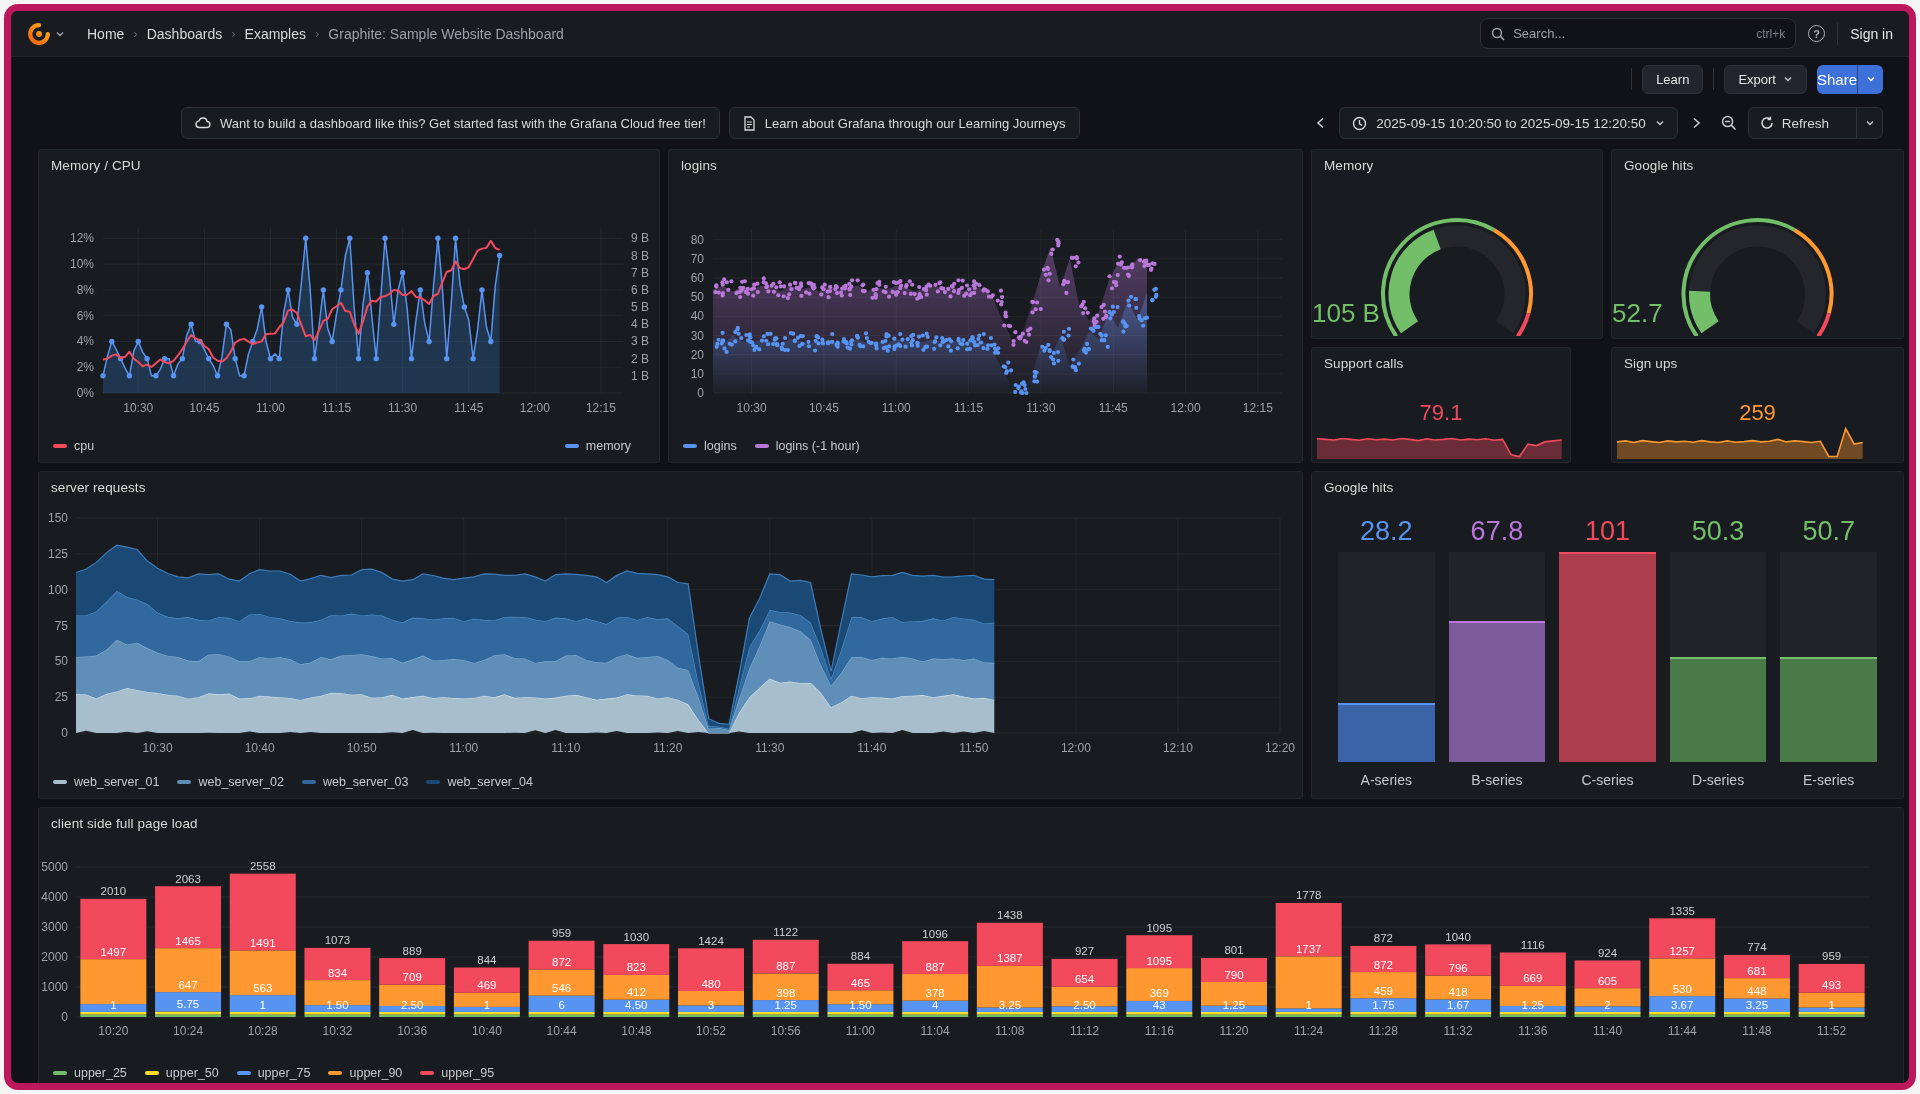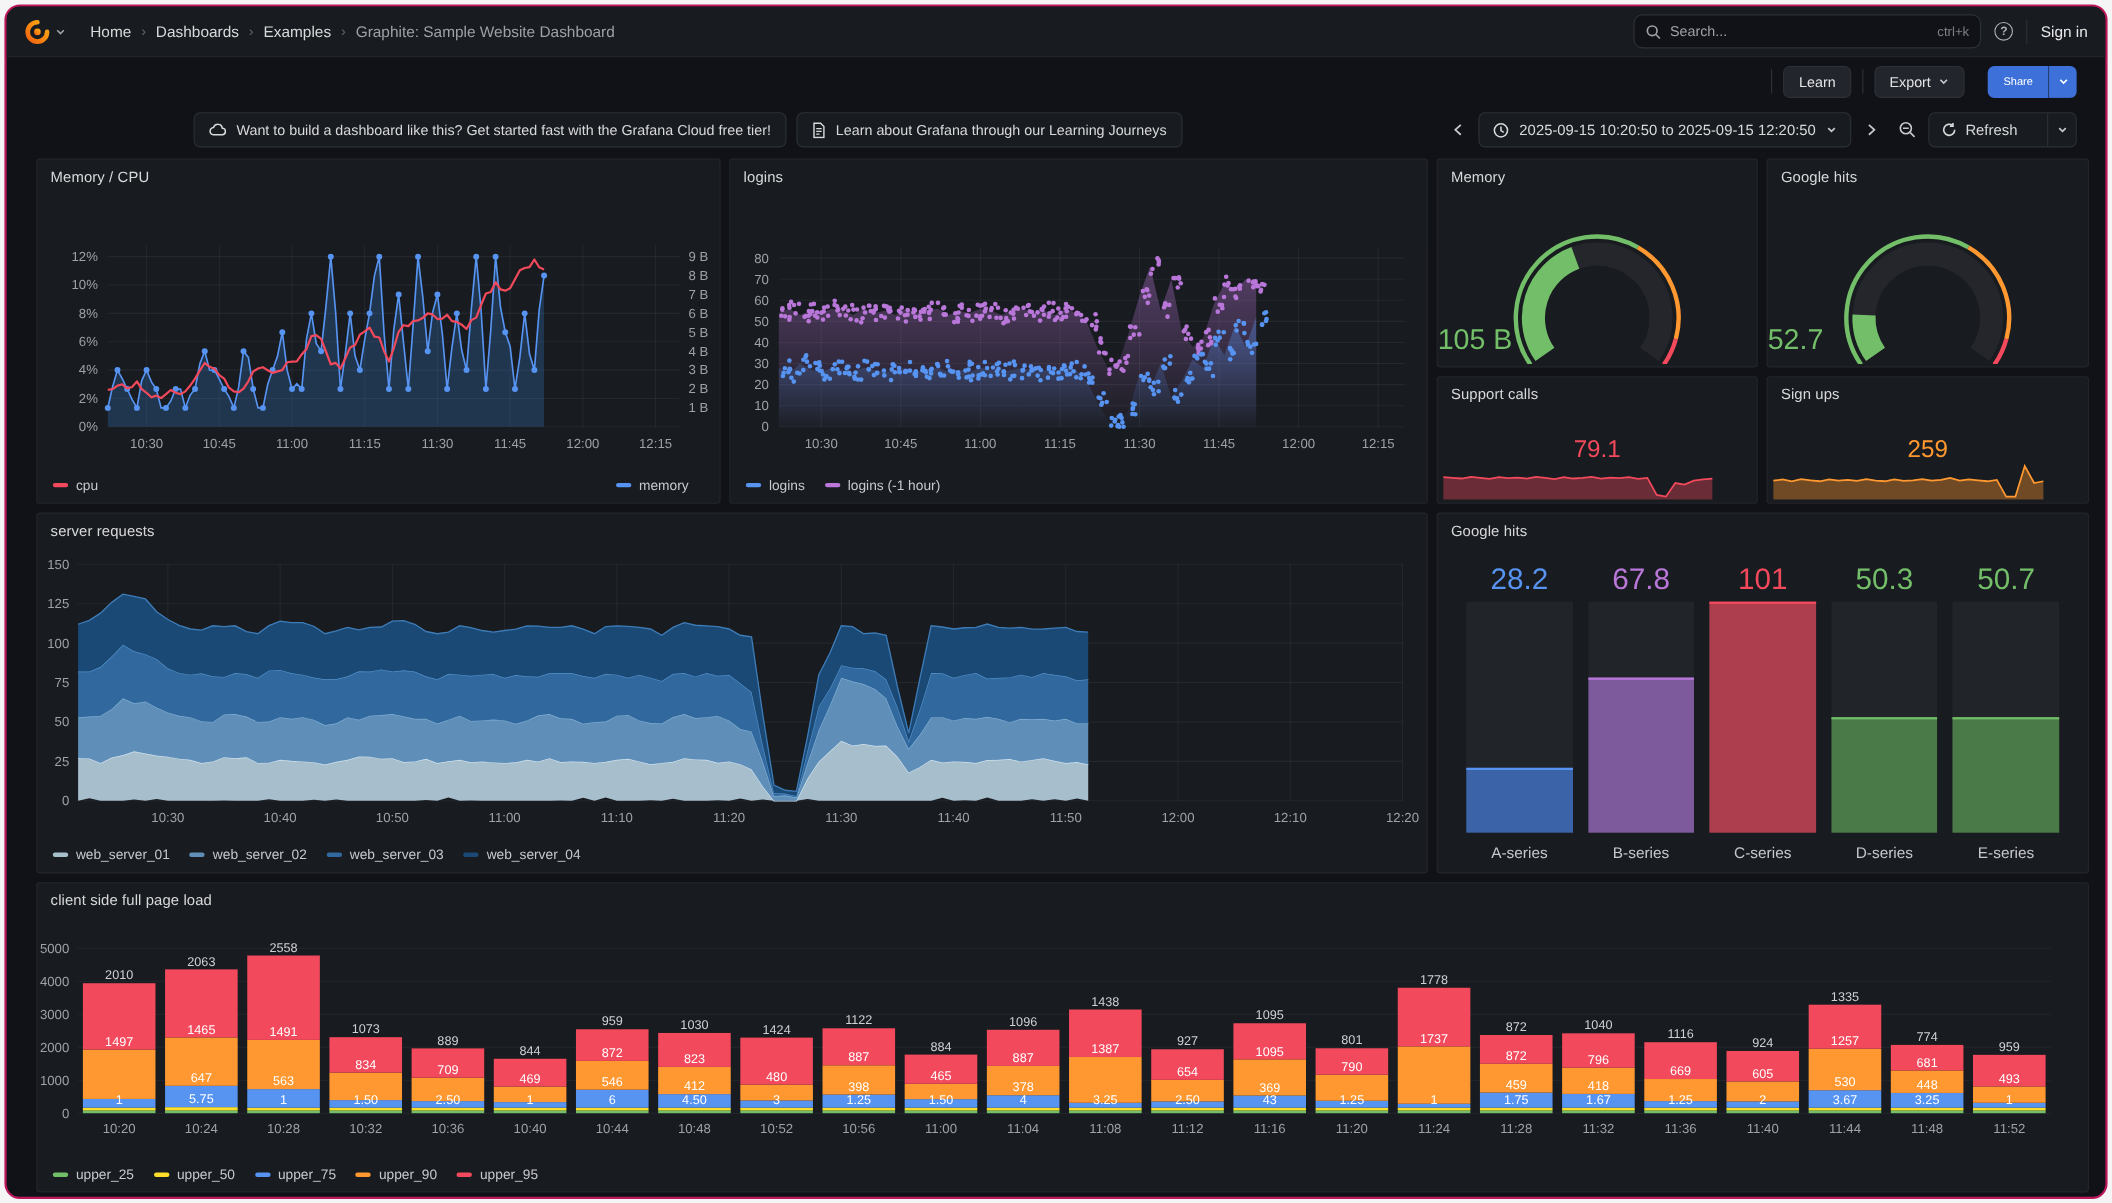--- a/index.html
+++ b/index.html
@@ -1,33 +1,33 @@
 <!DOCTYPE html>
 <html><head>
 <meta charset="utf-8">
 <style>
   * { margin:0; padding:0; box-sizing:border-box; }
   html,body { width:1920px; height:1094px; background:#f5f5f5; font-family:"Liberation Sans","DejaVu Sans",sans-serif; }
-  #window { position:absolute; inset:4px; background:#111217; border:2px solid #be185d; border-radius:14px; overflow:hidden; }
+  #window { position:absolute; inset:4px; background:#111217; border:7px solid #be185d; border-radius:14px; overflow:hidden; }
   
   #navbar { position:absolute; top:0; left:0; right:0; height:46px; background:#181b1f; border-bottom:1px solid #232529; display:flex; align-items:center; padding:0 16px; }
   .crumb { color:#d8d9da; font-size:14px; margin:0 4px; cursor:pointer; }
   .crumb.current { color:#9da1a8; }
   .crumb-sep { color:#62656c; font-size:13px; margin:0 5px; }
   #nav-right { margin-left:auto; display:flex; align-items:center; gap:12px; }
   #searchbox { width:316px; height:31px; background:#111217; border:1px solid #2c3235; border-radius:8px; display:flex; align-items:center; padding:0 10px; gap:8px; color:#9da1a8; font-size:13px; }
   #searchbox .shortcut { margin-left:auto; color:#7b7f87; font-size:12px; }
   .vdiv { width:1px; height:22px; background:#2c3235; }
   #help-icon { width:17px; height:17px; border:1.6px solid #aeb1b7; border-radius:50%; color:#aeb1b7; font-size:11px; font-weight:700; display:flex; align-items:center; justify-content:center; cursor:pointer; }
   #signin { color:#e8e8ea; font-size:14px; font-weight:500; cursor:pointer; }
   
   #toolbar { position:absolute; top:47px; left:0; right:0; height:42px; display:flex; align-items:center; justify-content:flex-end; padding:0 26px; gap:10px; }
   .tbtn { height:29px; background:#22252b; border:1px solid #2e3137; border-radius:6px; color:#e3e4e6; font-size:13px; font-weight:500; display:flex; align-items:center; padding:0 13px; gap:7px; cursor:pointer; }
   .share-group { display:flex; cursor:pointer; }
-  .share-main { height:29px; background:#3d71d9; border-radius:6px 0 0 6px; color:#fff; font-size:10px; font-weight:500; display:flex; align-items:center; padding:0 14px;margin-left:11px; }
+  .share-main { height:29px; background:#3d71d9; border-radius:6px 0 0 6px; color:#fff; font-size:15px; font-weight:500; display:flex; align-items:center; padding:0 0; }
   .share-caret { height:29px; width:26px; background:#3d71d9; border-left:1px solid rgba(17,18,23,.45); border-radius:0 6px 6px 0; display:flex; align-items:center; justify-content:center; }
   
   #subbar { position:absolute; top:92px; left:0; right:0; height:40px; display:flex; align-items:center; padding:0 26px; }
   .banner { height:32px; background:#181b1f; border:1px solid #2c3235; border-radius:6px; display:flex; align-items:center; gap:9px; padding:0 13px; color:#d8d9da; font-size:13px; cursor:pointer; white-space:nowrap; }
   #banner1 { margin-left:144px; }
   #banner2 { margin-left:9px; }
   #time-cluster { margin-left:auto; display:flex; align-items:center; gap:6px; }
   .icon-btn { width:26px; height:30px; display:flex; align-items:center; justify-content:center; color:#c7c8cd; cursor:pointer; }
   .timebtn { height:32px; background:#181b1f; border:1px solid #2c3235; border-radius:6px; display:flex; align-items:center; gap:9px; padding:4px 12px; color:#d8d9da; font-size:13.5px; cursor:pointer; }
   .refresh-group { height:32px; background:#181b1f; border:1px solid #2c3235; border-radius:6px; display:flex; align-items:center; cursor:pointer;gap:16px; }
@@ -909,21 +909,21 @@
     <svg id="c-gauge2" width="291" height="150" style="top:36px;">
         <path d="M84.88 150.44 A74 74 0 0 1 182.50 43.91" fill="none" stroke="#73BF69" stroke-width="4"></path>
         <path d="M182.50 43.91 A74 74 0 0 1 216.98 127.15" fill="none" stroke="#FF9830" stroke-width="4"></path>
         <path d="M216.98 127.15 A74 74 0 0 1 206.12 150.44" fill="none" stroke="#F2495C" stroke-width="4"></path>
         <path d="M97.99 141.27 A58 58 0 1 1 193.01 141.27" fill="none" stroke="#24262b" stroke-width="21"></path>
         <path d="M97.99 141.27 A58 58 0 0 1 87.56 105.33" fill="none" stroke="#73BF69" stroke-width="21"></path>
       </svg>
     <div class="gauge-value" style="top:148px;">52.7</div>
   </div>
 
-  <div class="panel" id="p-spark1" style="left:1300px;top:336px;width:292px;height:116px;">
+  <div class="panel" id="p-spark1" style="left:1300px;top:336px;width:260px;height:116px;">
     <div class="ptitle">Support calls</div>
     <div class="spark-value" style="top:52px;color:#F2495C;">79.1</div>
     <svg id="c-spark1" width="266" height="36" style="top:76px;left:5px;">
         <path d="M0.0 14.8L8.4 15.4L16.9 16.0L25.3 14.5L33.8 15.4L42.2 16.3L50.6 14.8L59.1 15.7L67.5 15.1L75.9 16.0L84.4 14.5L92.8 15.4L101.3 16.6L109.7 14.8L118.1 16.0L126.6 15.4L135.0 14.5L143.5 16.0L151.9 15.1L160.3 15.7L168.8 14.8L177.2 16.3L185.6 15.4L194.1 30.9L202.5 32.5L211.0 20.1L219.4 21.6L227.8 17.9L236.3 16.9L244.7 16.0L244.72 35L0 35Z" fill="#F2495C" fill-opacity="0.38"></path>
         <path d="M0.0 14.8L8.4 15.4L16.9 16.0L25.3 14.5L33.8 15.4L42.2 16.3L50.6 14.8L59.1 15.7L67.5 15.1L75.9 16.0L84.4 14.5L92.8 15.4L101.3 16.6L109.7 14.8L118.1 16.0L126.6 15.4L135.0 14.5L143.5 16.0L151.9 15.1L160.3 15.7L168.8 14.8L177.2 16.3L185.6 15.4L194.1 30.9L202.5 32.5L211.0 20.1L219.4 21.6L227.8 17.9L236.3 16.9L244.7 16.0" fill="none" stroke="#F2495C" stroke-width="1.6"></path>
       </svg>
   </div>
 
   <div class="panel" id="p-spark2" style="left:1600px;top:336px;width:293px;height:116px;">
     <div class="ptitle">Sign ups</div>

